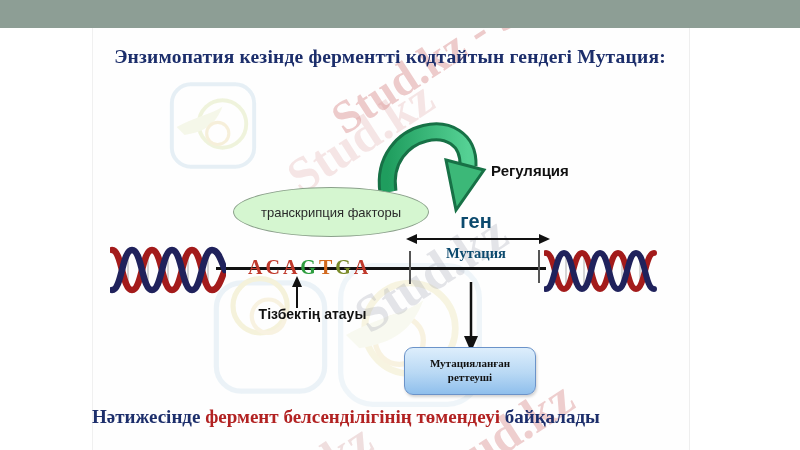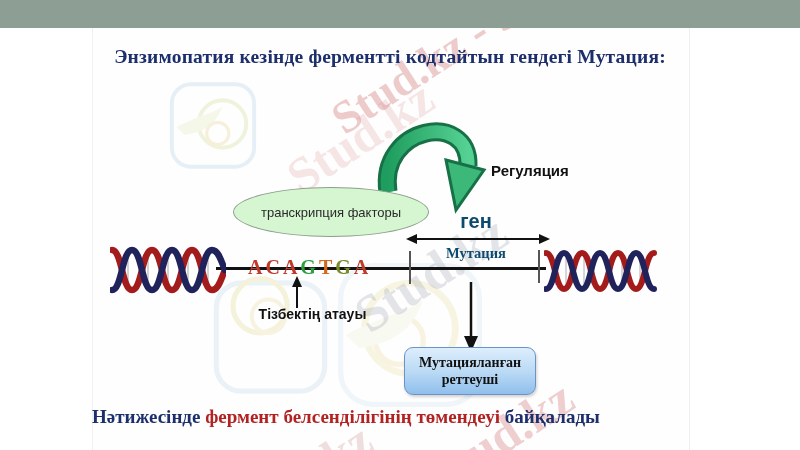--- a/index.html
+++ b/index.html
@@ -38,21 +38,21 @@
   .tick{width:2px;height:33px;background:#555;}
   .tick1{left:409px;top:251px;}
   .tick2{left:538px;top:250px;}
   .dna-seq{left:248px;top:249px;font-family:Liberation Serif, serif;font-weight:bold;
       font-size:20px;letter-spacing:3px;margin-top:7px;}
   .seq-name{left:240px;top:306px;width:145px;text-align:center;font-weight:bold;font-size:14px;color:#111;}
   .enzyme-box{left:404px;top:347px;width:130px;height:46px;border-radius:9px;
       background:linear-gradient(180deg,#ddeefc 0%,#b8d8f4 55%,#8fbfec 100%);
       border:1.5px solid #6b93c9;box-shadow:1px 2px 3px rgba(0,0,0,0.18);
       display:flex;flex-direction:column;align-items:center;justify-content:center;
-      font-family:"Liberation Serif",serif;font-weight:bold;font-size:14px;color:#111;line-height:1.25;}
+      font-family:"Liberation Serif",serif;font-weight:bold;font-size:11px;color:#111;line-height:1.25;}
 </style>
 </head>
 <body>
 
 <div class="page">
 
   <div class="topbar" style="background: rgb(141, 158, 149);"></div>
 
   <div class="slide"></div>
 

